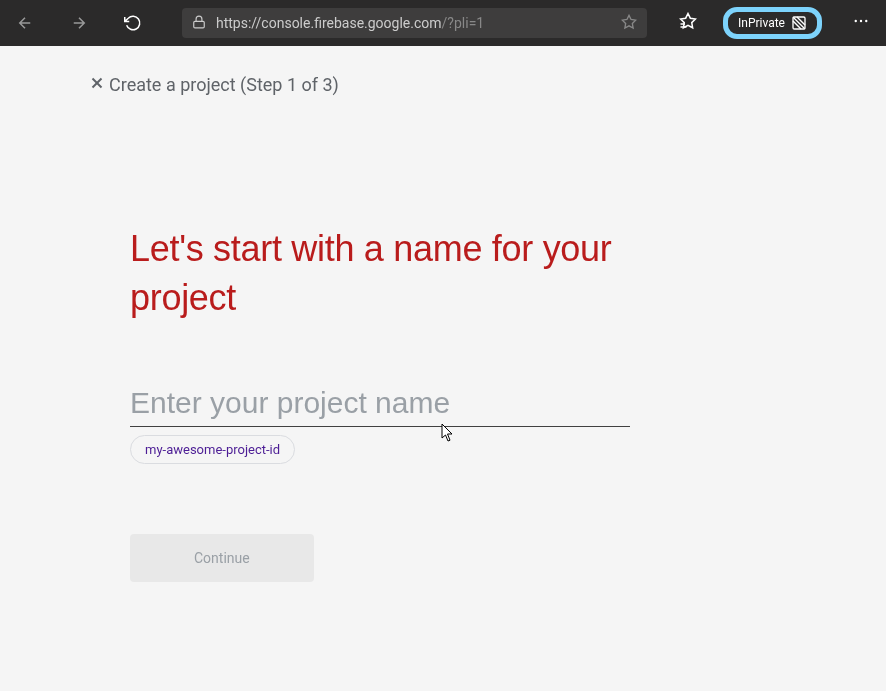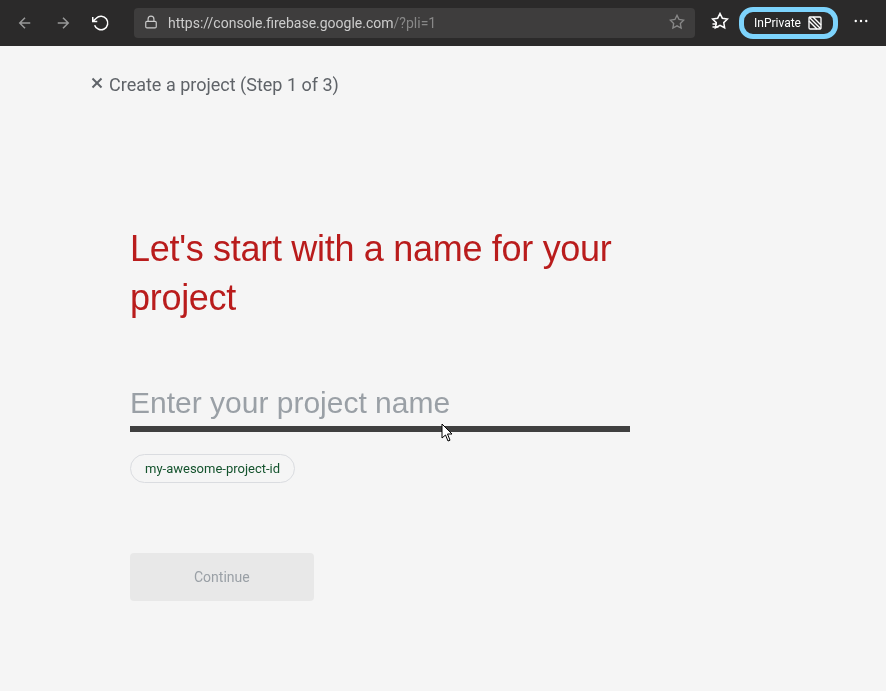--- a/index.html
+++ b/index.html
@@ -13,21 +13,21 @@
       width: 886px;
       height: 691px;
       overflow: hidden;
     }
     .browser-chrome {
       background: #2b2a2a;
       height: 46px;
       display: flex;
       align-items: center;
       padding: 0 10px;
-      gap: 8px;
+      gap: 24px;
     }
     .nav-btn {
       width: 30px;
       height: 30px;
       display: flex;
       align-items: center;
       justify-content: center;
       color: #999;
       cursor: default;
     }
@@ -115,21 +115,21 @@
       letter-spacing: -0.3px;
       font-family: "Google Sans", -apple-system, sans-serif;
     }
     .input-area {
       margin-top: 62px;
       position: relative;
     }
     .project-input {
       width: 100%;
       border: none;
-      border-bottom: 6px solid #404040;
+      border-bottom: 1px solid #404040;
       background: transparent;
       font-size: 30px;
       color: #1f1f1f;
       padding: 2px 0 6px 0;
       outline: none;
       font-family: "Google Sans", -apple-system, sans-serif;
     }
     .project-input::placeholder {
       color: #9aa0a6;
     }
@@ -159,23 +159,23 @@
       position: absolute;
       left: 311px;
       top: 40px;
       pointer-events: none;
     }
     .project-id-chip {
       display: inline-block;
       border: 1px solid #dadce0;
       border-radius: 16px;
       padding: 6px 14px;
-      color: #14532d;
+      color: #4c1d95;
       font-size: 13px;
-      margin-top: 22px;
+      margin-top: 8px;
     }
     .continue-btn {
       margin-top: 70px;
       background: #e8e8e8;
       color: #9aa0a6;
       border: none;
       border-radius: 4px;
       padding: 16px 64px;
       font-size: 14px;
       cursor: not-allowed;

